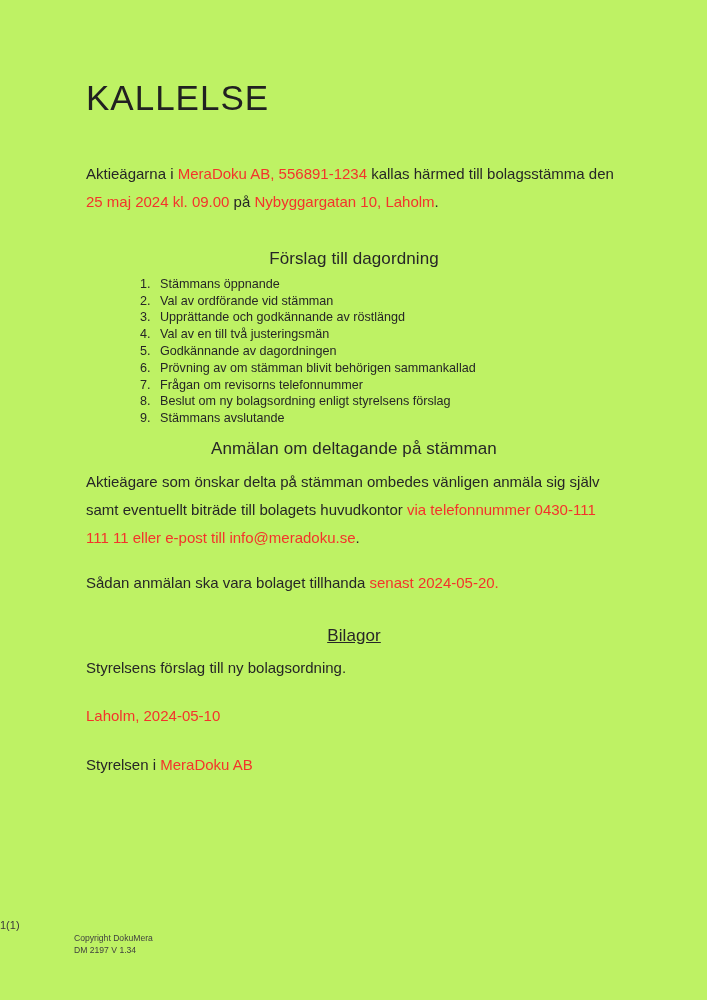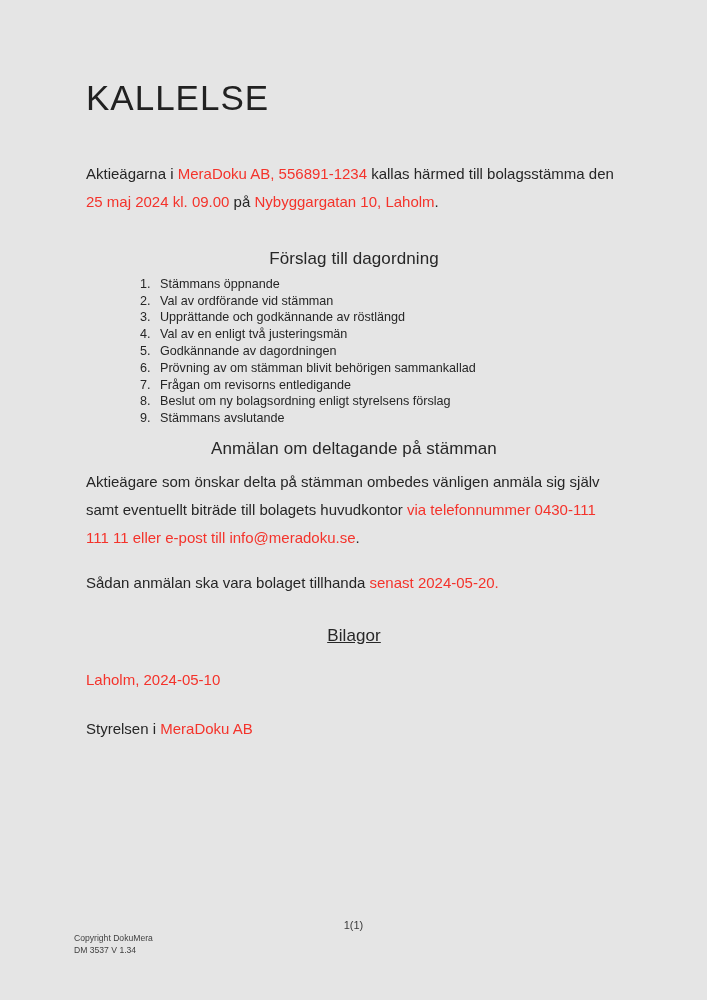--- a/index.html
+++ b/index.html
@@ -7,21 +7,21 @@
   html, body { background: #ffffff; }
   body {
     font-family: "Liberation Sans", sans-serif;
     color: var(--ink);
     -webkit-font-smoothing: antialiased;
   }
   .page {
     position: relative;
     width: 707px;
     height: 1000px;
-    background: #e5e5e5;
+    background: #bef264;
     overflow: hidden;
   }
   .content {
     position: absolute;
     left: 86px;
     top: 0;
     width: 536px;
   }
   .doc-title {
     margin-top: 80px;
@@ -68,21 +68,21 @@
   .h-attachments { margin-top: 29px; text-decoration: underline; }
   .attachments-body { margin-top: 8px; }
   .place-date { margin-top: 20px; }
   .signature { margin-top: 21px; }
   .red { color: var(--red); }
   .footer-page-number {
     position: absolute;
     left: 0;
     right: 0;
     top: 919px;
-    text-align: center;
+    text-align: left;
     font-size: 11px;
     color: #3a3a3a;
   }
   .footer-copyright {
     position: absolute;
     left: 74px;
     top: 933px;
     font-size: 8.6px;
     line-height: 11.5px;
     color: #3f3f3f;
@@ -96,37 +96,38 @@
 
     <h1 class="doc-title">KALLELSE</h1>
 
     <p class="body intro"><span>Aktieägarna i </span><span class="red">MeraDoku AB, 556891-1234</span><span> kallas härmed till bolagsstämma den </span><span class="red">25 maj 2024 kl. 09.00</span><span> på </span><span class="red">Nybyggargatan 10, Laholm</span><span>.</span></p>
 
     <h2 class="section h-agenda">Förslag till dagordning</h2>
     <ol class="agenda">
         <li>Stämmans öppnande</li>
         <li>Val av ordförande vid stämman</li>
         <li>Upprättande och godkännande av röstlängd</li>
-        <li>Val av en enligt två justeringsmän</li>
+        <li>Val av en till två justeringsmän</li>
         <li>Godkännande av dagordningen</li>
         <li>Prövning av om stämman blivit behörigen sammankallad</li>
-        <li>Frågan om revisorns entledigande</li>
+        <li>Frågan om revisorns telefonnummer</li>
         <li>Beslut om ny bolagsordning enligt styrelsens förslag</li>
         <li>Stämmans avslutande</li>
       </ol>
 
     <h2 class="section h-registration">Anmälan om deltagande på stämman</h2>
     <p class="body registration-body"><span>Aktieägare som önskar delta på stämman ombedes vänligen anmäla sig själv samt eventuellt biträde till bolagets huvudkontor </span><span class="red">via telefonnummer 0430-111 111 11 eller e-post till info@meradoku.se</span><span>.</span></p>
     <p class="body deadline"><span>Sådan anmälan ska vara bolaget tillhanda </span><span class="red">senast 2024-05-20.</span></p>
 
     <h2 class="section h-attachments">Bilagor</h2>
+    <p class="body attachments-body">Styrelsens förslag till ny bolagsordning.</p>
 
     <p class="body place-date"><span class="red">Laholm, 2024-05-10</span></p>
     <p class="body signature"><span>Styrelsen i </span><span class="red">MeraDoku AB</span></p>
 
   </div>
 
   <div class="footer-page-number">1(1)</div>
   <div class="footer-copyright">
     <div>Copyright DokuMera</div>
-    <div>DM 3537 V 1.34</div>
+    <div>DM 2197 V 1.34</div>
   </div>
 </div>
 
 </body></html>

